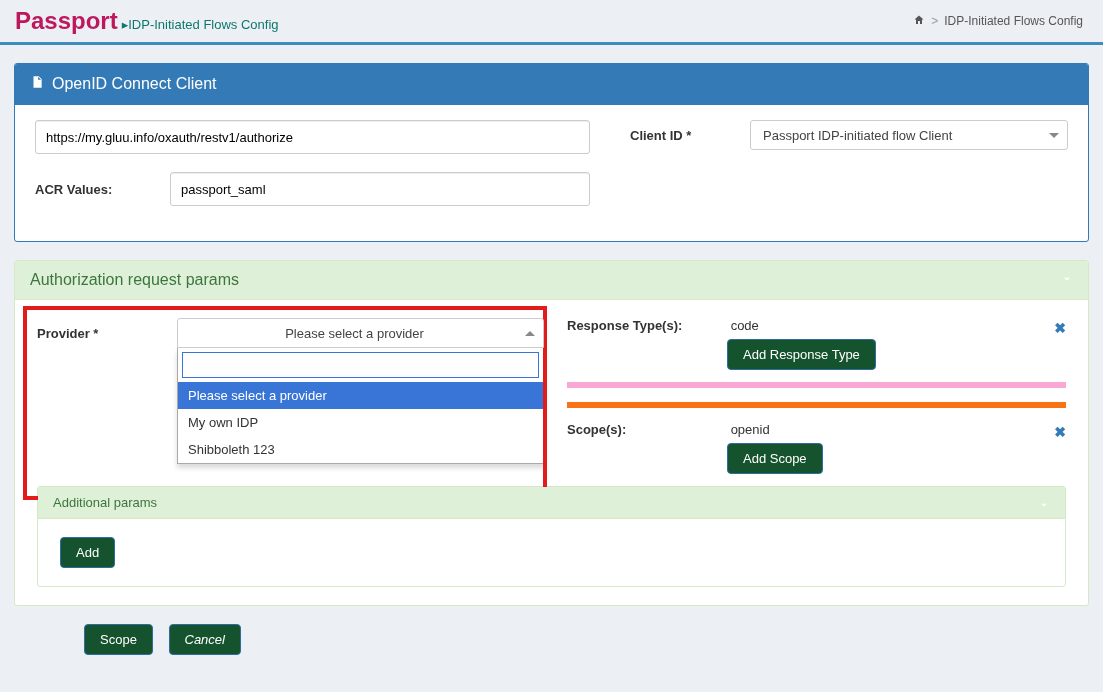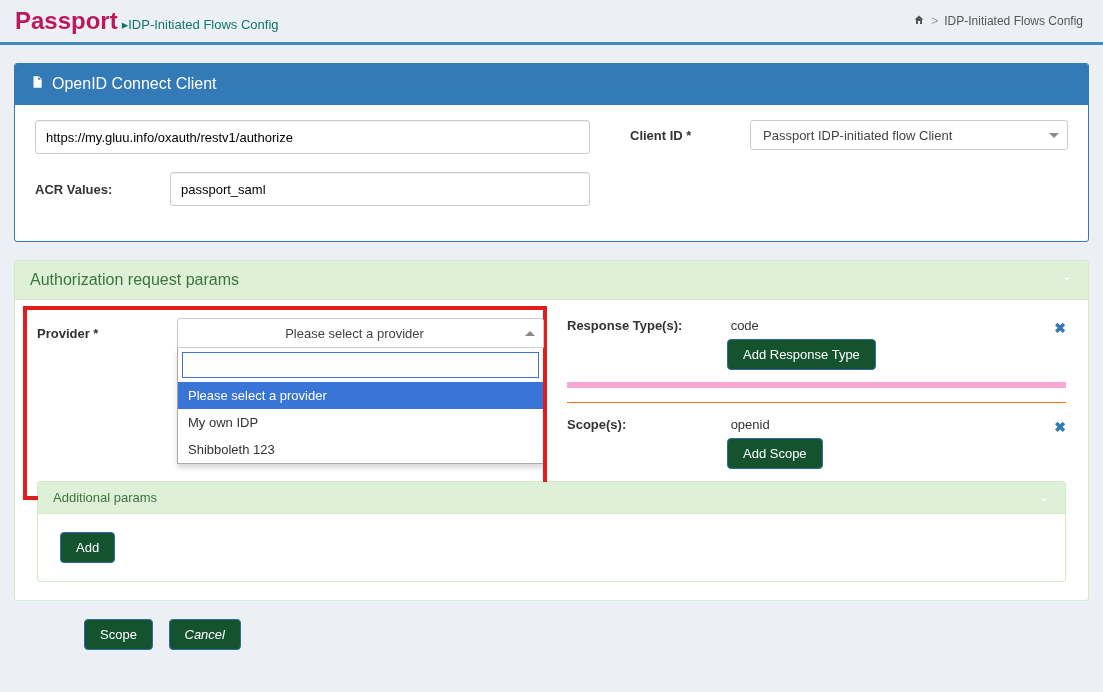--- a/index.html
+++ b/index.html
@@ -197,21 +197,21 @@
           <div class="param-row">
             <span class="param-label">Response Type(s):</span>
             <span class="param-value">code</span>
             <span class="remove-x">
               <span>✖</span>
             </span>
             <div class="btn-row" style="margin-left:160px;">
               <span class="btn">Add Response Type</span>
             </div>
           </div>
-          <div class="param-row" style="border-top:1px solid #f97316; padding-top:14px; border-bottom:none;">
+          <div class="param-row" style="border-top:6px solid #f97316; padding-top:14px; border-bottom:none;">
             <span class="param-label">Scope(s):</span>
             <span class="param-value">openid</span>
             <span class="remove-x" style="top:16px">
               <span>✖</span>
             </span>
             <div class="btn-row" style="margin-left:160px;">
               <span class="btn">Add Scope</span>
             </div>
           </div>
         </div>

